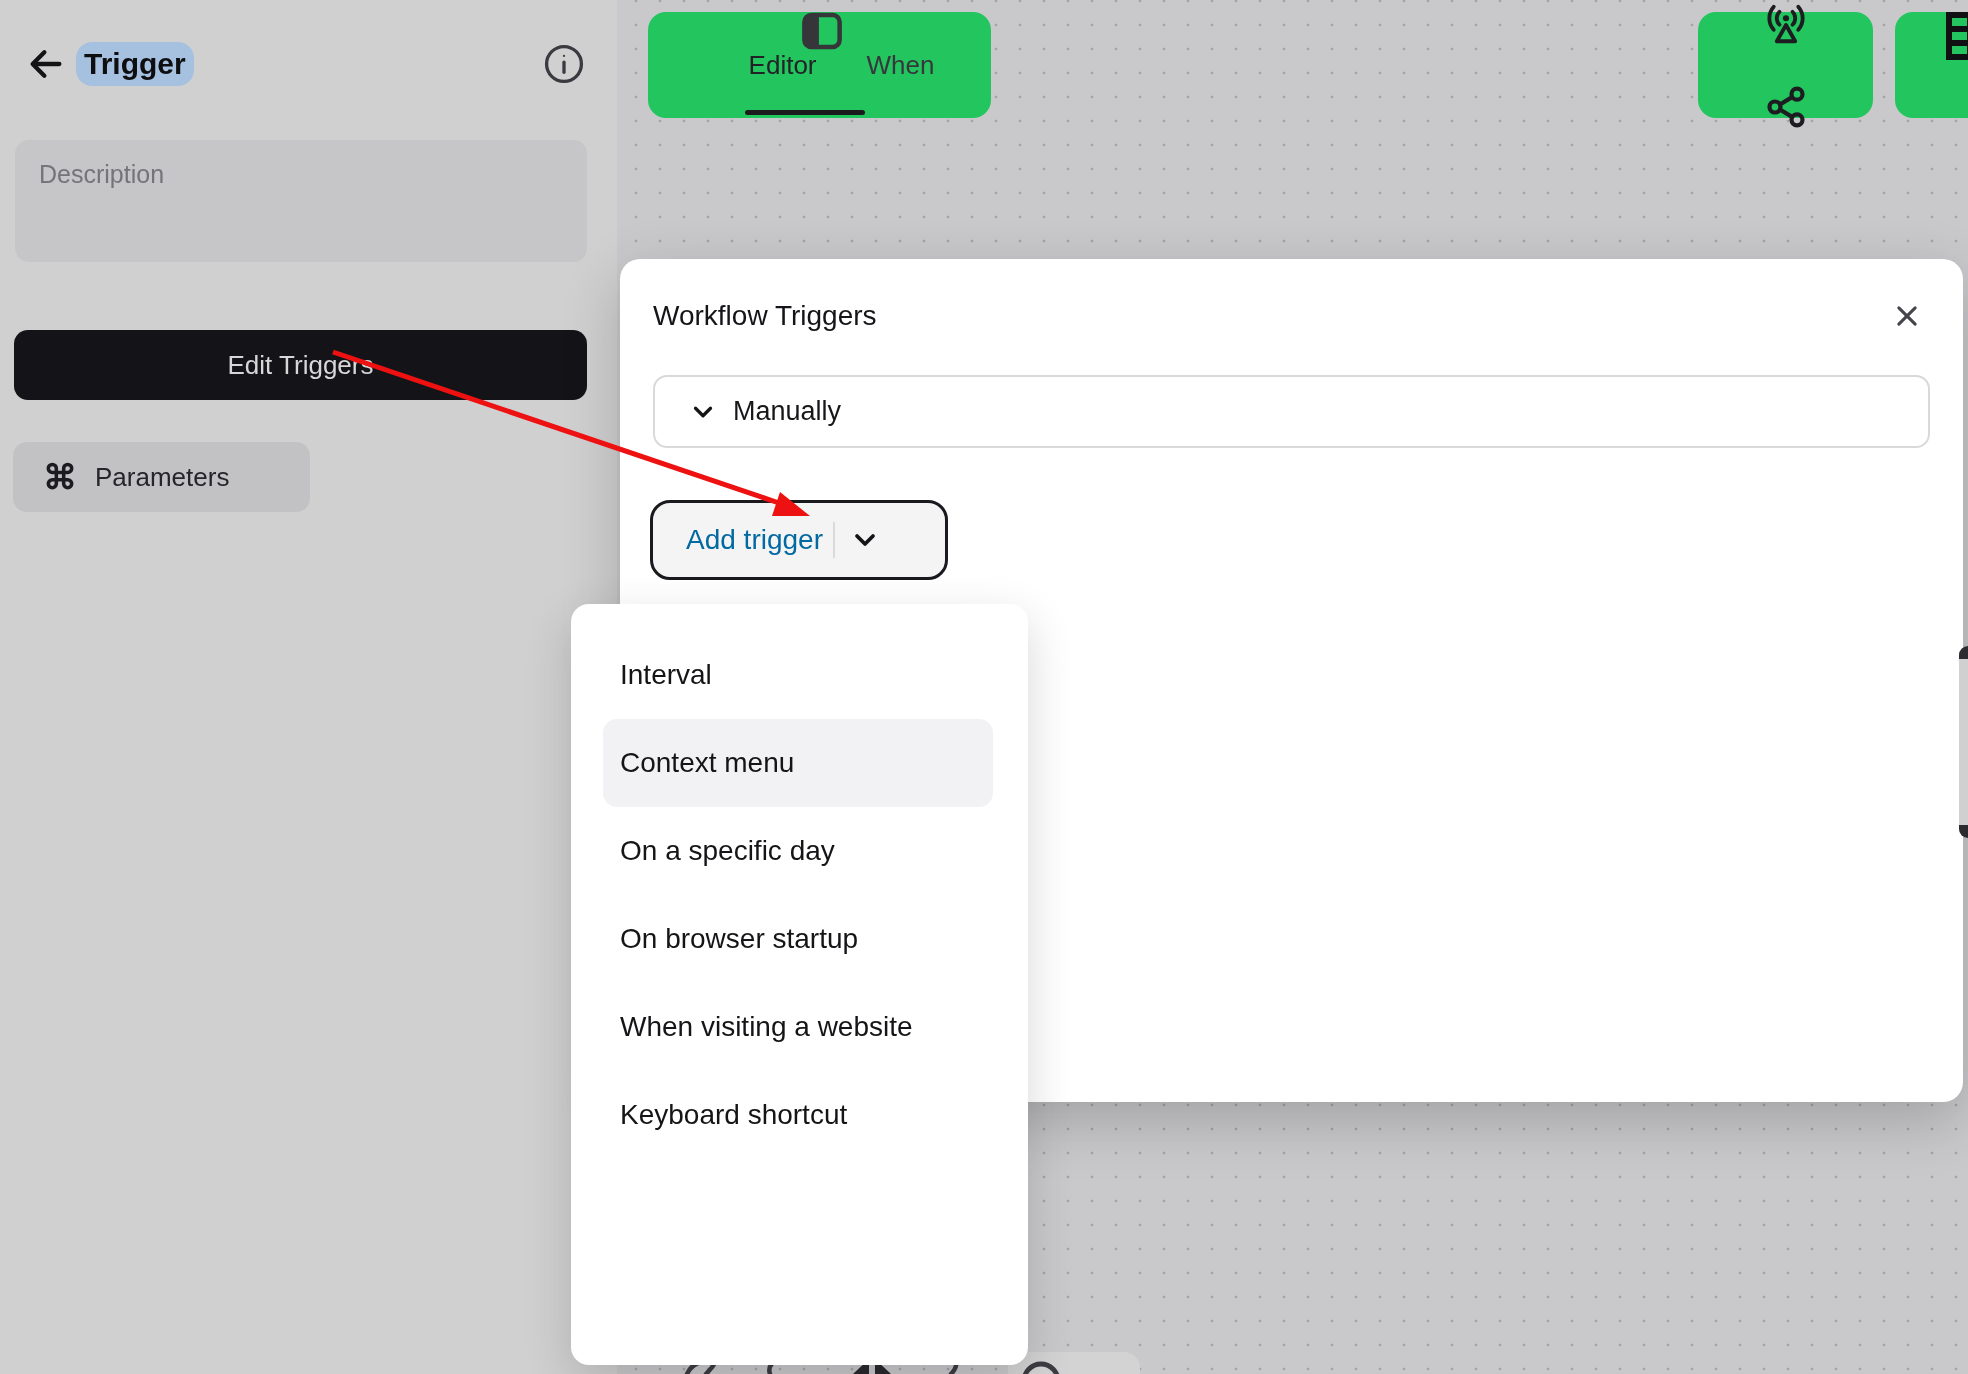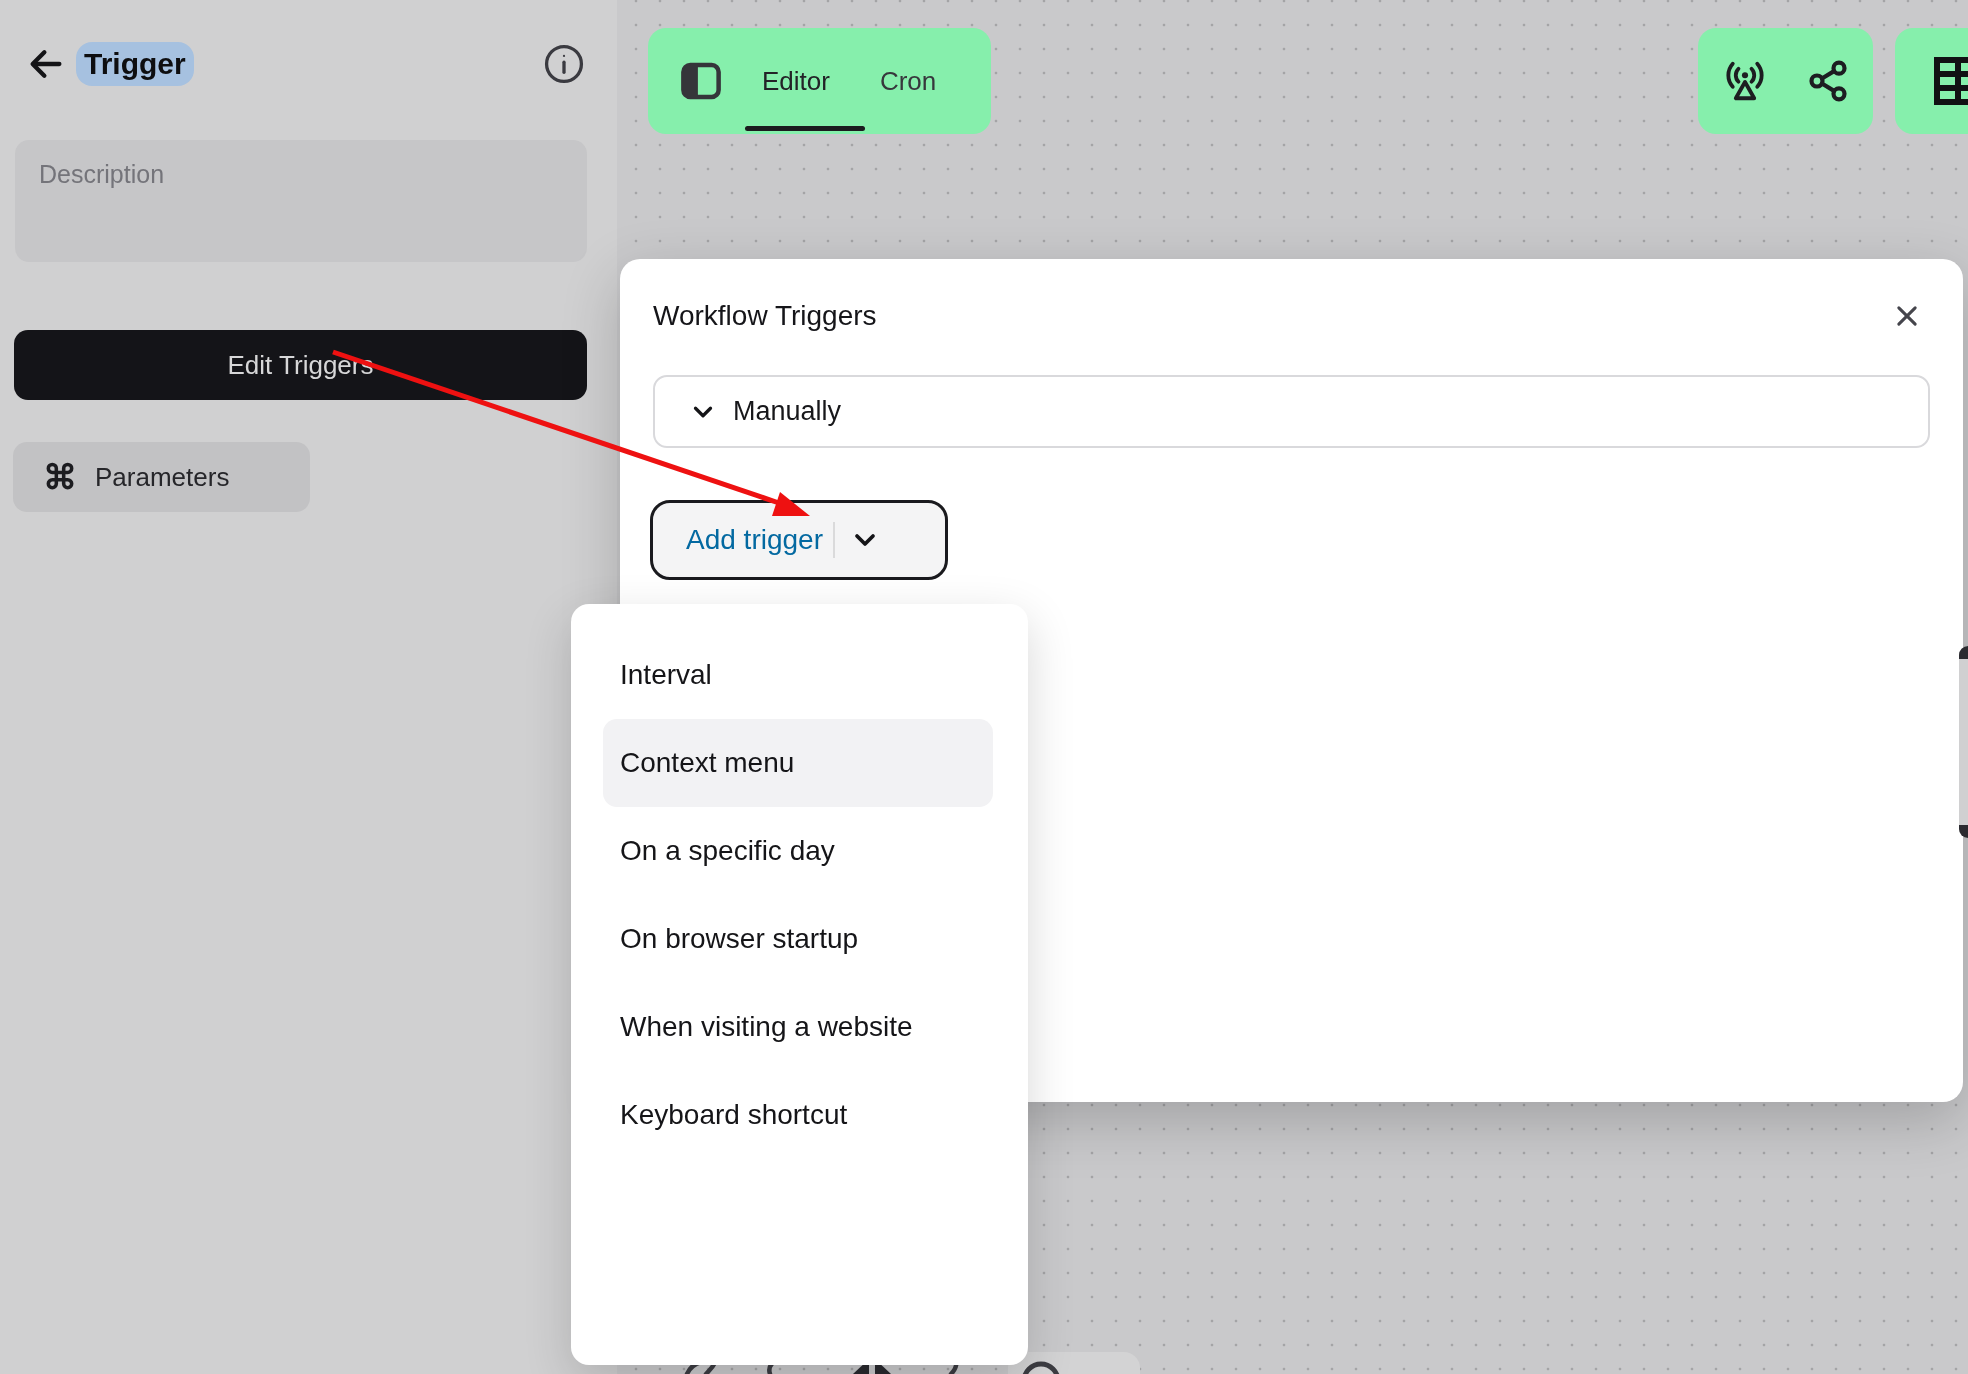--- a/index.html
+++ b/index.html
@@ -50,22 +50,22 @@
   .parameters-btn {
     position:absolute; left:13px; top:442px; width:297px; height:70px;
     background:#c2c2c4; border-radius:14px; color:#26262a;
     display:flex; align-items:center; padding-left:30px; gap:18px;
     font-size:26px; font-weight:500; cursor:pointer;
   }
   .cmd-glyph { font-size:34px; font-weight:600; color:#1c1c20; line-height:1; }
 
   
   .pill {
-    position:absolute; top:28px; height:106px; background:#86efac;
-    border-radius:18px; display:flex; align-items:center; z-index:10;
+    position:absolute; top:12px; height:106px; background:#22c55e;
+    border-radius:18px; display:flex; align-items:center; z-index:10;flex-direction:column;
   }
   #tab-pill { left:648px; width:343px; padding:0 28px 0 32px; }
   .tabs { display:flex; gap:50px; margin-left:40px; align-items:center; }
   .tab { font-size:26px; font-weight:500; color:#37373c; cursor:pointer; }
   .tab.active { color:#232327; }
   .tab-underline { position:absolute; left:97px; top:98px; width:120px; height:5px; background:#1b1b1e; border-radius:3px; }
   #icons-pill { left:1698px; width:175px; justify-content:center; gap:38px; }
   #grid-pill { left:1895px; width:125px; padding-left:39px; }
   .icon-btn { display:flex; align-items:center; justify-content:center; cursor:pointer; }
 
@@ -165,21 +165,21 @@
 
 <div class="pill" id="tab-pill">
   <div class="icon-btn">
     <svg width="42" height="38" viewBox="0 0 24 22" fill="none">
         <rect x="1.8" y="1.8" width="20.4" height="18.4" rx="4" stroke="#35353a" stroke-width="2.6"></rect>
         <path d="M5.8 1.8 h4.4 v18.4 h-4.4 a4 4 0 0 1 -4 -4 v-10.4 a4 4 0 0 1 4 -4 z" fill="#35353a"></path>
       </svg>
   </div>
   <div class="tabs">
     <span class="tab active">Editor</span>
-    <span class="tab">Cron</span>
+    <span class="tab">When</span>
   </div>
   <div class="tab-underline"></div>
 </div>
 
 <div class="pill" id="icons-pill">
   <div class="icon-btn">
     <svg width="46" height="46" viewBox="0 0 24 24" fill="none" stroke="#1d1d21" stroke-width="2" stroke-linecap="round" stroke-linejoin="round">
         <circle cx="12" cy="9" r="1.6" fill="#1d1d21" stroke="none"></circle>
         <path d="M8.6 12.4 a4.8 4.8 0 0 1 0 -6.8"></path>
         <path d="M15.4 5.6 a4.8 4.8 0 0 1 0 6.8"></path>

